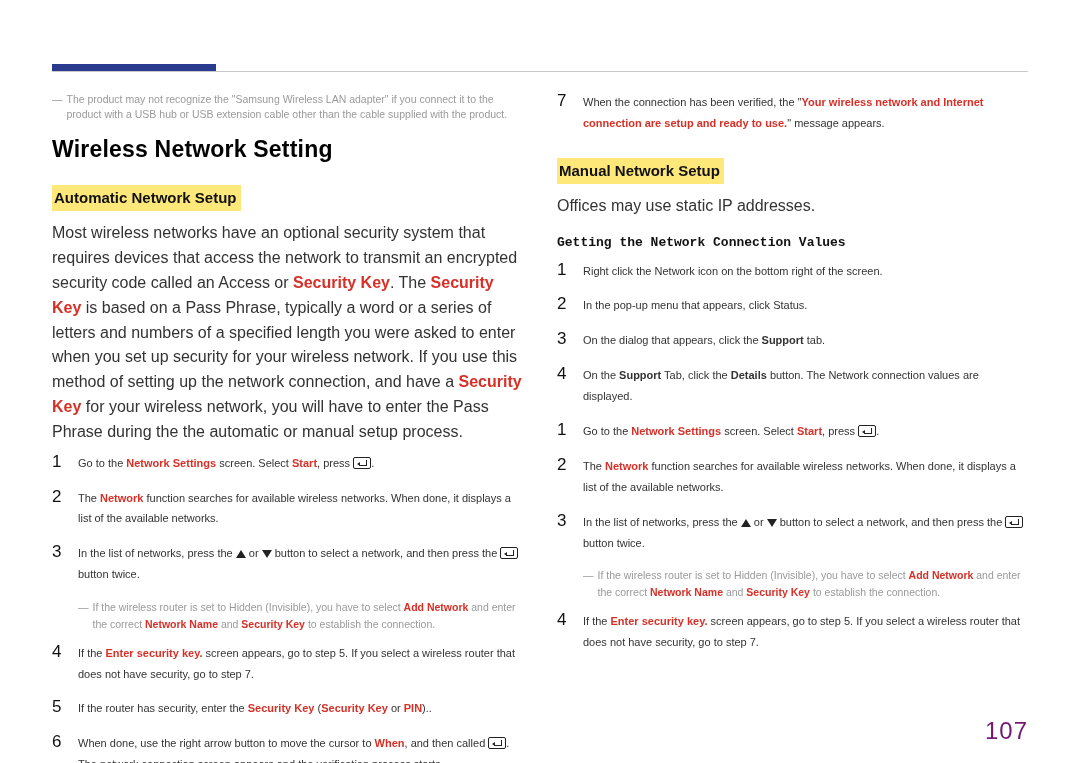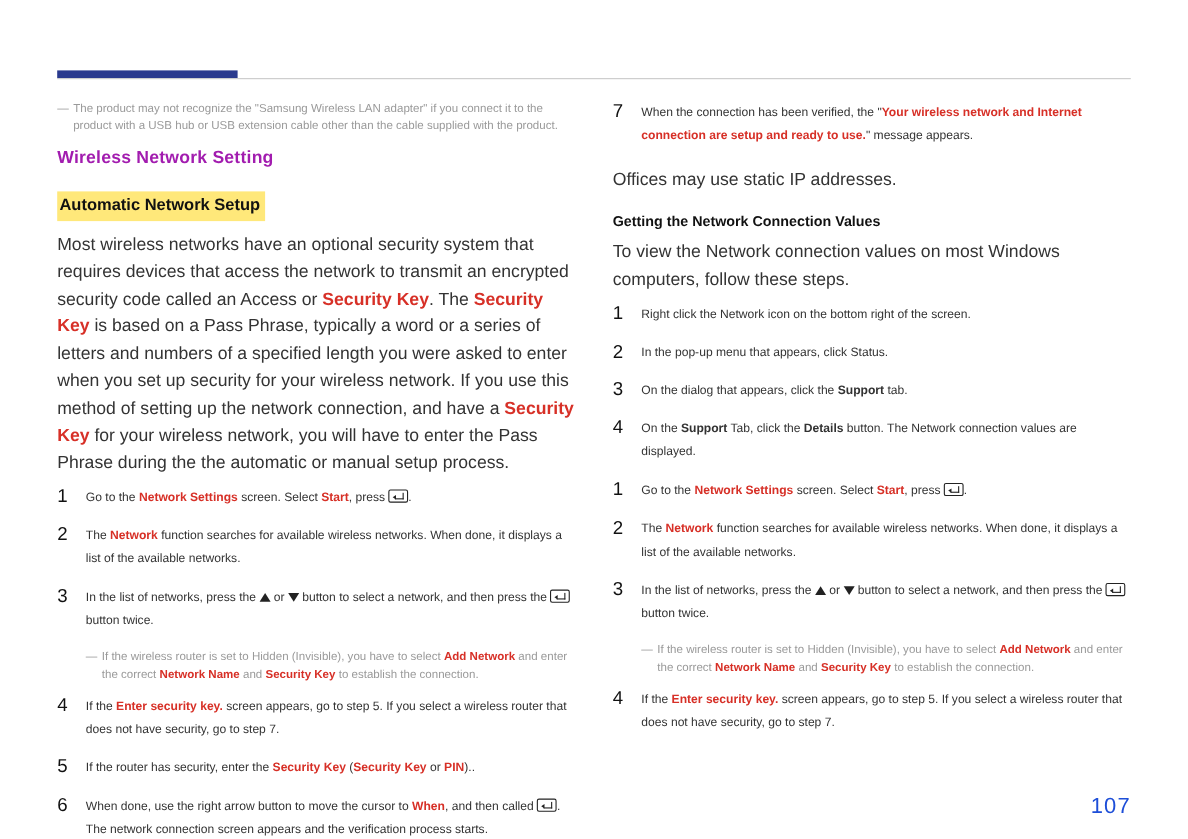--- a/index.html
+++ b/index.html
@@ -5,37 +5,37 @@
   * { box-sizing: border-box; margin: 0; padding: 0; }
   html, body { width: 1080px; height: 763px; background: #fff; font-family: "Segoe UI", Arial, sans-serif; color: #222; }
   .page { position: relative; width: 1080px; height: 763px; padding: 62px 52px 20px 52px; }
   .topbar { position: absolute; top: 64px; left: 52px; width: 164px; height: 7px; background: #2a3a8e; }
   .toprule { position: absolute; top: 71px; left: 52px; right: 52px; height: 1px; background: #c9c9c9; }
   .columns { display: flex; gap: 34px; margin-top: 30px; }
   .col { width: 472px; font-size: 11px; line-height: 1.5; color: #333; }
   .note { display: flex; gap: 4px; color: #9a9a9a; font-size: 10.5px; line-height: 1.45; margin-bottom: 10px; }
   .note-dash { flex: 0 0 auto; }
   .note-body { flex: 1 1 auto; }
-  .h1 { font-size: 16px; font-weight: 700; color: #a21caf; margin: 10px 0 12px 0; letter-spacing: 0.2px; }
+  .h1 { font-size: 23px; font-weight: 700; color: #000000; margin: 10px 0 12px 0; letter-spacing: 0.2px; }
   .h2 { display: inline-block; font-size: 15px; font-weight: 700; color: #111; background: #ffe87a; padding: 2px 4px 2px 2px; margin: 6px 0 10px 0; }
-  .h3 { font-size: 13px; font-weight: 700; color: #111; margin: 14px 0 8px 0; }
+  .h3 { font-size: 13px; font-weight: 700; color: #111; margin: 14px 0 8px 0; font-family: Liberation Mono, monospace; }
   .para { font-size: 16px; line-height: 1.55; color: #333; margin-bottom: 4px; }
   .em { color: #d73027; font-weight: 600; }
   .ol { counter-reset: step; margin-top: 8px; }
   .step { display: flex; gap: 12px; margin-bottom: 14px; }
   .step-num { font-size: 17px; font-weight: 400; color: #111; width: 14px; flex: 0 0 auto; line-height: 1.1; }
   .step-body { flex: 1 1 auto; font-size: 11px; line-height: 1.9; color: #333; }
   .subnote { display: flex; gap: 4px; color: #9a9a9a; font-size: 10.5px; line-height: 1.6; margin: 4px 0 10px 26px; }
   .icon-enter { display: inline-block; width: 18px; height: 12px; border: 1.2px solid #222; border-radius: 2px; vertical-align: -2px; position: relative; }
   .icon-enter::after { content:""; position:absolute; right:3px; top:2px; width:7px; height:5px; border-right:1.2px solid #222; border-bottom:1.2px solid #222; }
   .icon-enter::before { content:""; position:absolute; left:3px; bottom:2px; width:0; height:0; border-top:2px solid transparent; border-bottom:2px solid transparent; border-right:3px solid #222; }
   .icon-up, .icon-down { display:inline-block; width:0; height:0; vertical-align: -1px; }
   .icon-up { border-left:5px solid transparent; border-right:5px solid transparent; border-bottom:8px solid #222; }
   .icon-down { border-left:5px solid transparent; border-right:5px solid transparent; border-top:8px solid #222; }
-  .pagenum { position: absolute; bottom: 18px; right: 52px; font-size: 20px; color: #1d4ed8; font-weight: 300; letter-spacing: 1px; }
+  .pagenum { position: absolute; bottom: 18px; right: 52px; font-size: 24px; color: #701a75; font-weight: 300; letter-spacing: 1px; }
 </style>
 </head>
 <body>
 
 <div class="page">
   <div class="topbar"></div>
   <div class="toprule"></div>
 
   <div class="columns">
 
@@ -116,25 +116,25 @@
 
     <div class="col">
 
       <div class="step" style="margin-bottom:18px;">
         <div class="step-num">7</div>
         <div class="step-body">
           <span>When the connection has been verified, the "</span><span class="em">Your wireless network and Internet connection are setup and ready to use.</span><span>" message appears.</span>
         </div>
       </div>
 
+      <div><span class="h2">Manual Network Setup</span></div>
 
       <p class="para">Offices may use static IP addresses.</p>
 
       <div class="h3">Getting the Network Connection Values</div>
-      <p class="para">To view the Network connection values on most Windows computers, follow these steps.</p>
 
       <div class="ol">
         <div class="step">
           <div class="step-num">1</div>
           <div class="step-body">Right click the Network icon on the bottom right of the screen.</div>
         </div>
         <div class="step">
           <div class="step-num">2</div>
           <div class="step-body">In the pop-up menu that appears, click Status.</div>
         </div>

